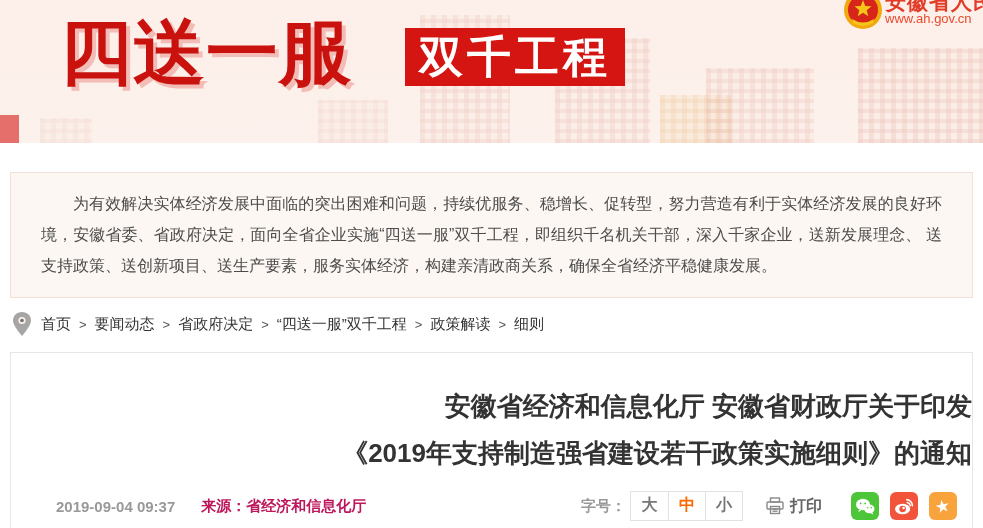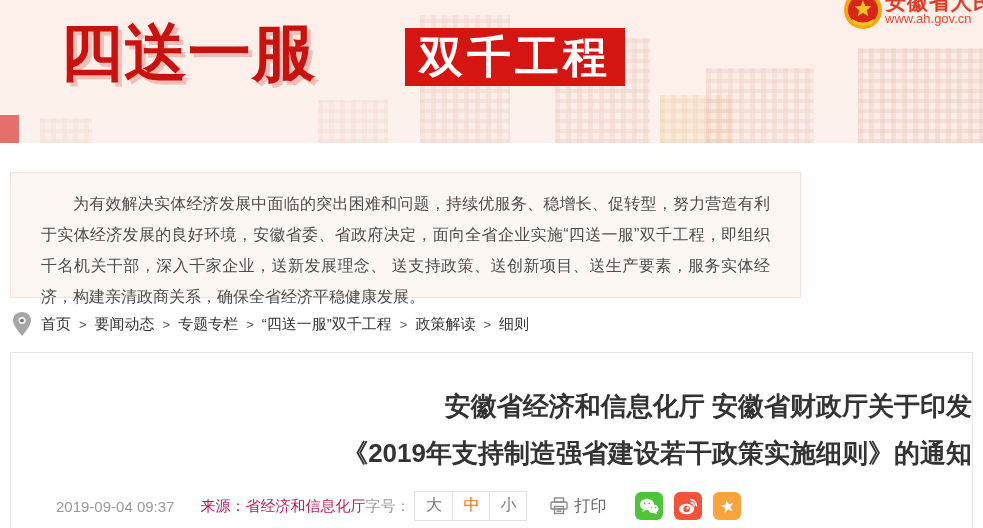--- a/index.html
+++ b/index.html
@@ -12,50 +12,50 @@
   .bldg { position:absolute;
     background-image:
       repeating-linear-gradient(90deg, rgba(226,172,158,.30) 0 5px, transparent 5px 11px),
       repeating-linear-gradient(0deg, rgba(226,172,158,.30) 0 4px, transparent 4px 10px);
     background-color:rgba(247,226,218,.38); }
   .bldg.warm { background-color:rgba(244,214,170,.30);
     background-image:
       repeating-linear-gradient(90deg, rgba(233,190,140,.30) 0 5px, transparent 5px 11px),
       repeating-linear-gradient(0deg, rgba(233,190,140,.30) 0 4px, transparent 4px 10px); }
   .banner-title { position:absolute; left:60px; top:0; height:104px; line-height:104px;
-    font-size:63px; font-weight:900; color:#c9110e; letter-spacing:1px; white-space:nowrap;
+    font-size:72px; font-weight:900; color:#c9110e; letter-spacing:1px; white-space:nowrap;
     text-shadow:4px 4px 0 rgba(233,148,138,.55); }
   .banner-badge { position:absolute; left:405px; top:28px; background:#d41511; color:#fff;
     font-size:44px; font-weight:800; letter-spacing:4px; padding:5px 14px; line-height:48px;
     white-space:nowrap; }
   .corner-accent { position:absolute; left:0; top:115px; width:19px; height:28px; background:#e5706b; }
   .gov-logo { position:absolute; left:843px; top:-10px; width:200px; cursor:pointer; }
   .gov-emblem { position:absolute; left:0; top:0; }
   .gov-name { position:absolute; left:42px; top:-2px; font-size:21px; font-weight:bold;
     color:#e23b26; white-space:nowrap; letter-spacing:1px; }
   .gov-url { position:absolute; left:42px; top:21px; font-size:13px; font-weight:normal; color:#ea4a2e; }
 
   
-  .intro { position:absolute; left:10px; top:172px; width:791px; height:126px;
+  .intro { position:absolute; left:10px; top:172px; width:963px; height:126px;
     background:#fdf7f3; border:1px solid #f3e0d8; padding:15px 30px; }
   .intro p { font-size:16px; line-height:31px; color:#4c4c4c; text-align:justify; text-indent:2em; }
 
   
   .breadcrumb { position:absolute; left:12px; top:310px; height:28px; display:flex;
     align-items:center; font-size:15px; color:#333; }
   .breadcrumb .pin { margin-right:9px; display:flex; align-items:center; }
   .breadcrumb a { color:#333; text-decoration:none; cursor:pointer; white-space:nowrap; }
   .breadcrumb .sep { color:#555; margin:0 8px; font-size:13px; }
 
   
   .card { position:absolute; left:10px; top:352px; width:963px; height:300px;
     background:#fff; border:1px solid #e6e6e6; padding-top:30px; }
   .title { text-align:right; font-size:26px; font-weight:bold; color:#333; line-height:47px; }
   .meta { position:absolute; left:45px; right:15px; top:138px; height:30px;
-    display:flex; align-items:center; }
+    display:flex; justify-content:space-between; align-items:center;font-weight:bold; }
   .meta-left { display:flex; align-items:center; font-size:15px; color:#999; }
   .meta-left .src { margin-left:26px; color:#be185d; }
   .meta-right { display:flex; align-items:center; }
   .fs-label { font-size:15px; color:#999; margin-right:4px; }
   .fs-group { display:flex; border:1px solid #e2e2e2; background:#fff; }
   .fs-btn { width:37px; height:28px; line-height:26px; text-align:center; font-size:16px;
     color:#777; cursor:pointer; border-left:1px solid #e2e2e2; }
   .fs-btn:first-child { border-left:none; }
   .fs-btn.active { color:#ff6a00; }
   .print { display:flex; align-items:center; margin-left:22px; cursor:pointer; }
@@ -107,21 +107,21 @@
     <svg width="20" height="26" viewBox="0 0 20 26">
       <path d="M10 1 C4.5 1 1 5 1 9.5 C1 15 10 25 10 25 C10 25 19 15 19 9.5 C19 5 15.5 1 10 1 Z" fill="#a6a6a6"></path>
       <circle cx="10" cy="9.5" r="3.6" fill="#fdefe9"></circle>
       <circle cx="10" cy="9.5" r="1.8" fill="#6e6e6e"></circle>
     </svg>
   </span>
   <a>首页</a>
   <span class="sep">&gt;</span>
   <a>要闻动态</a>
   <span class="sep">&gt;</span>
-  <a>专题专栏</a>
+  <a>省政府决定</a>
   <span class="sep">&gt;</span>
   <a>“四送一服”双千工程</a>
   <span class="sep">&gt;</span>
   <a>政策解读</a>
   <span class="sep">&gt;</span>
   <a>细则</a>
 </div>
 
 <div class="card">
   <div class="title">

